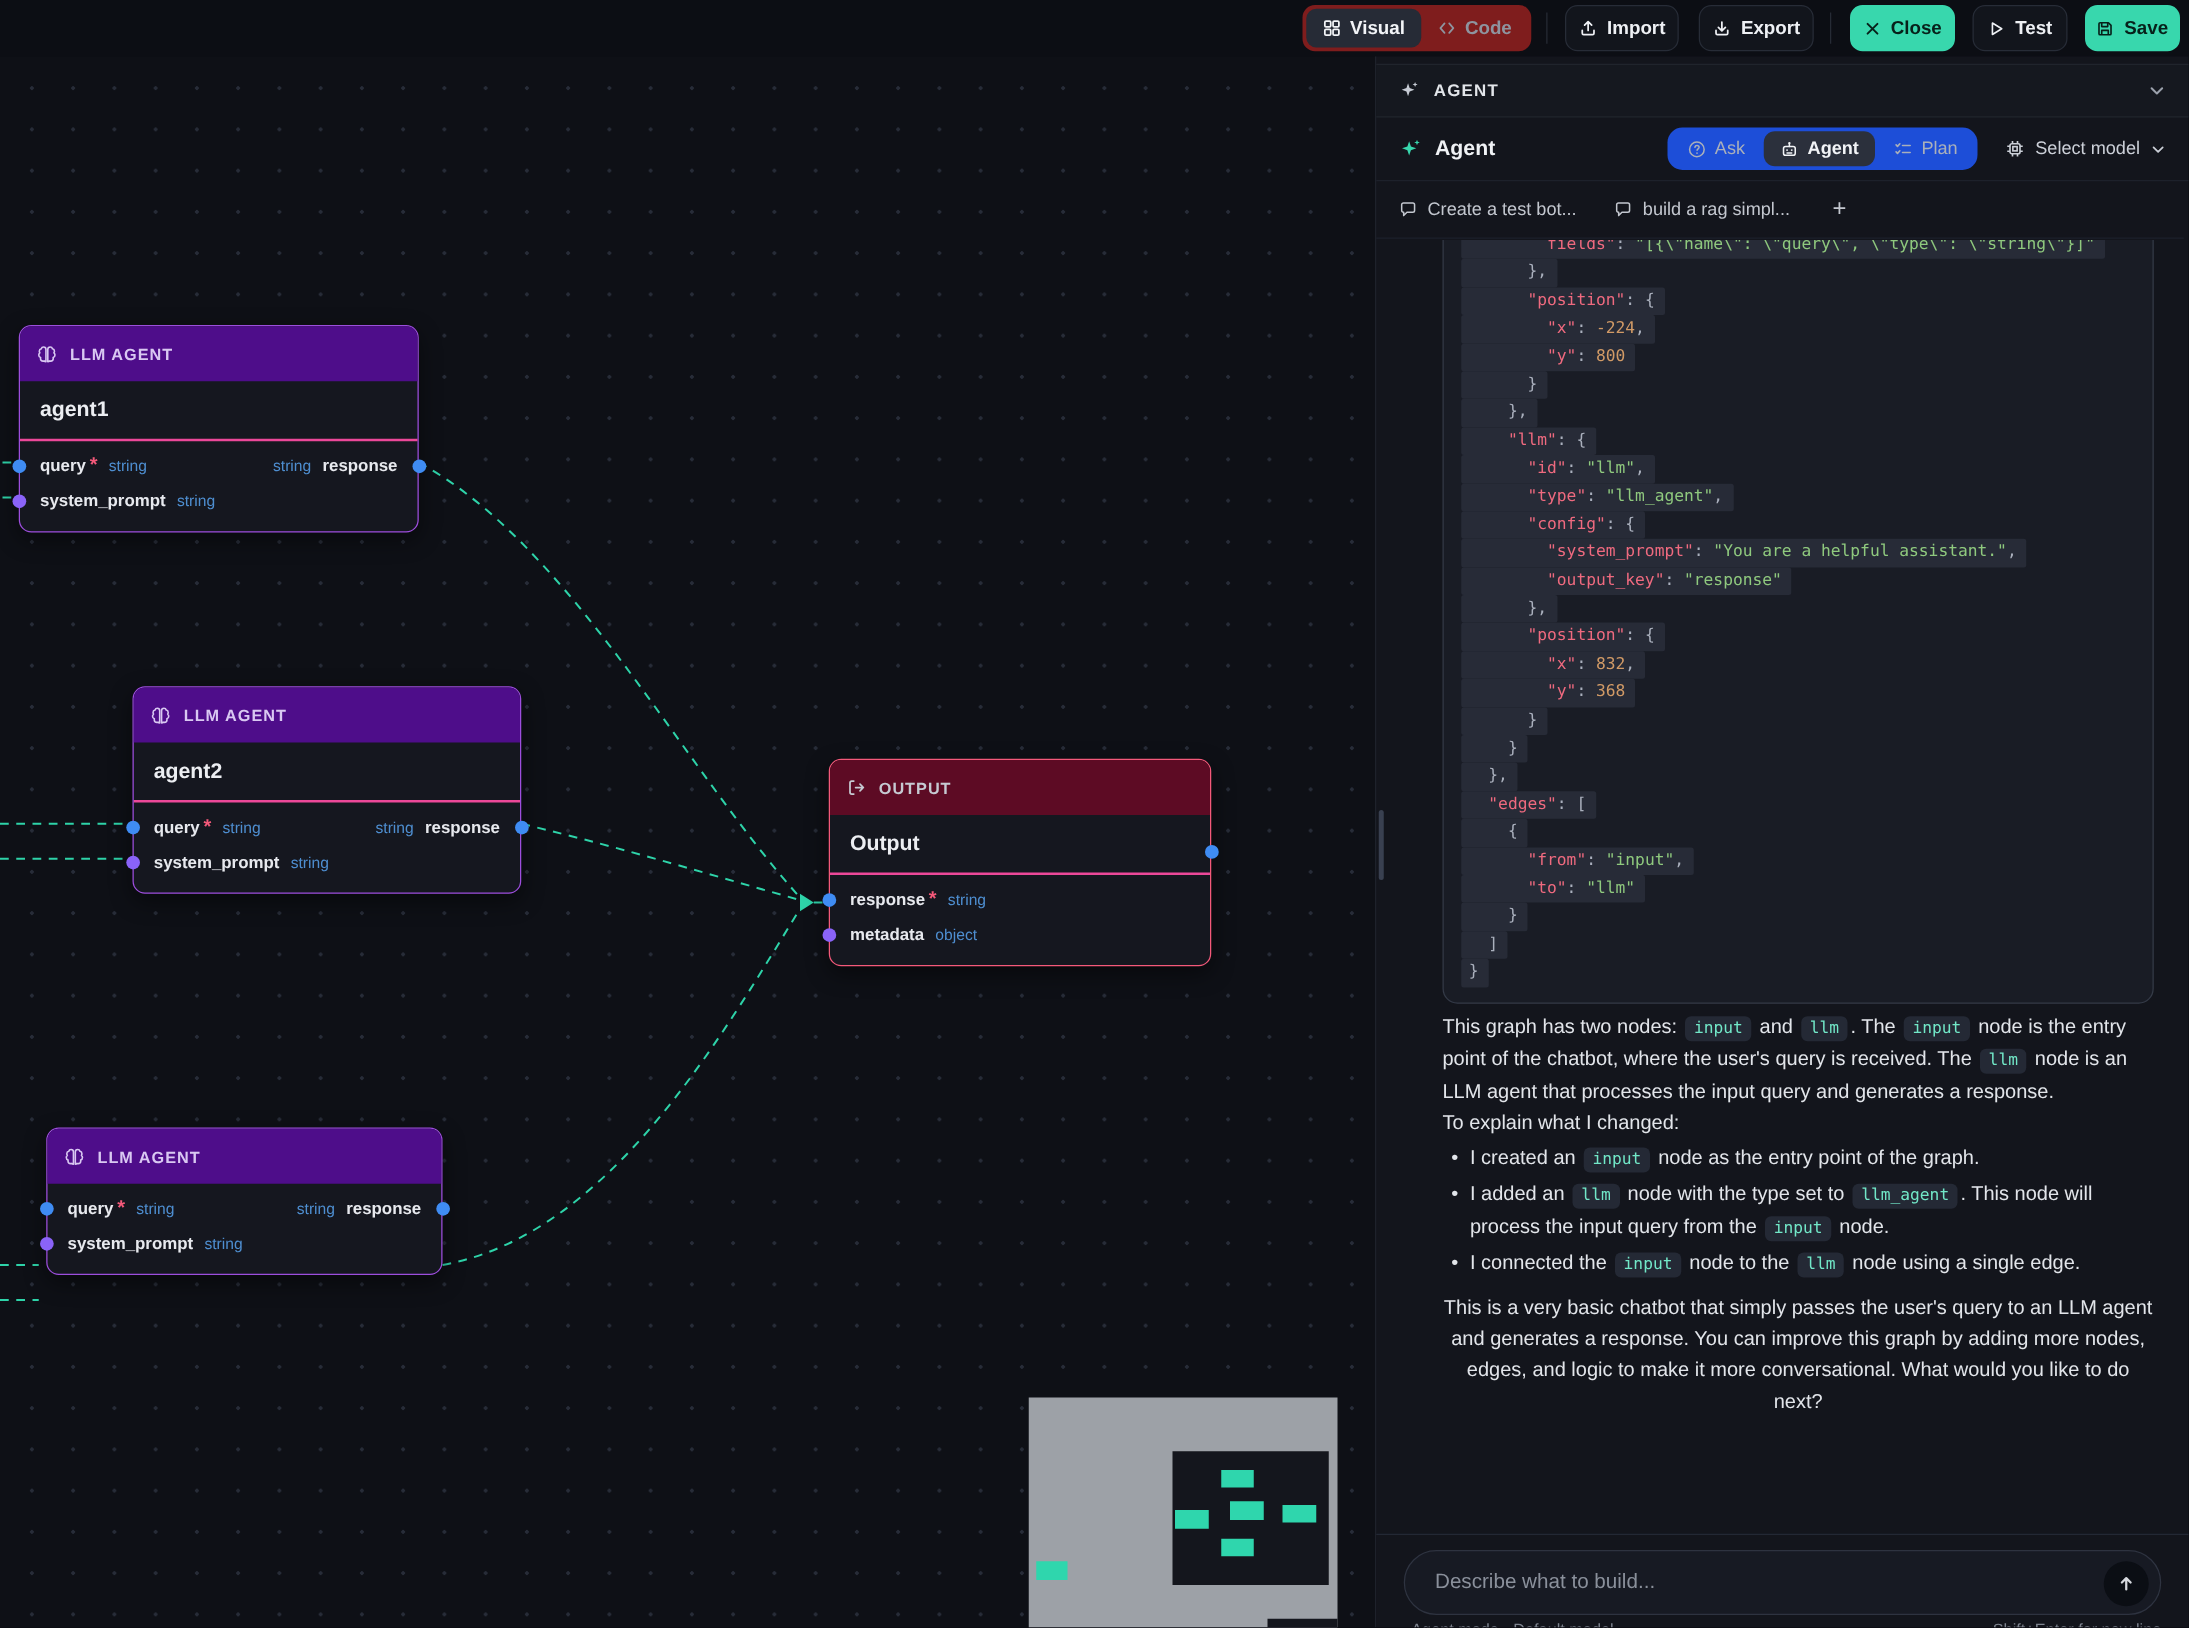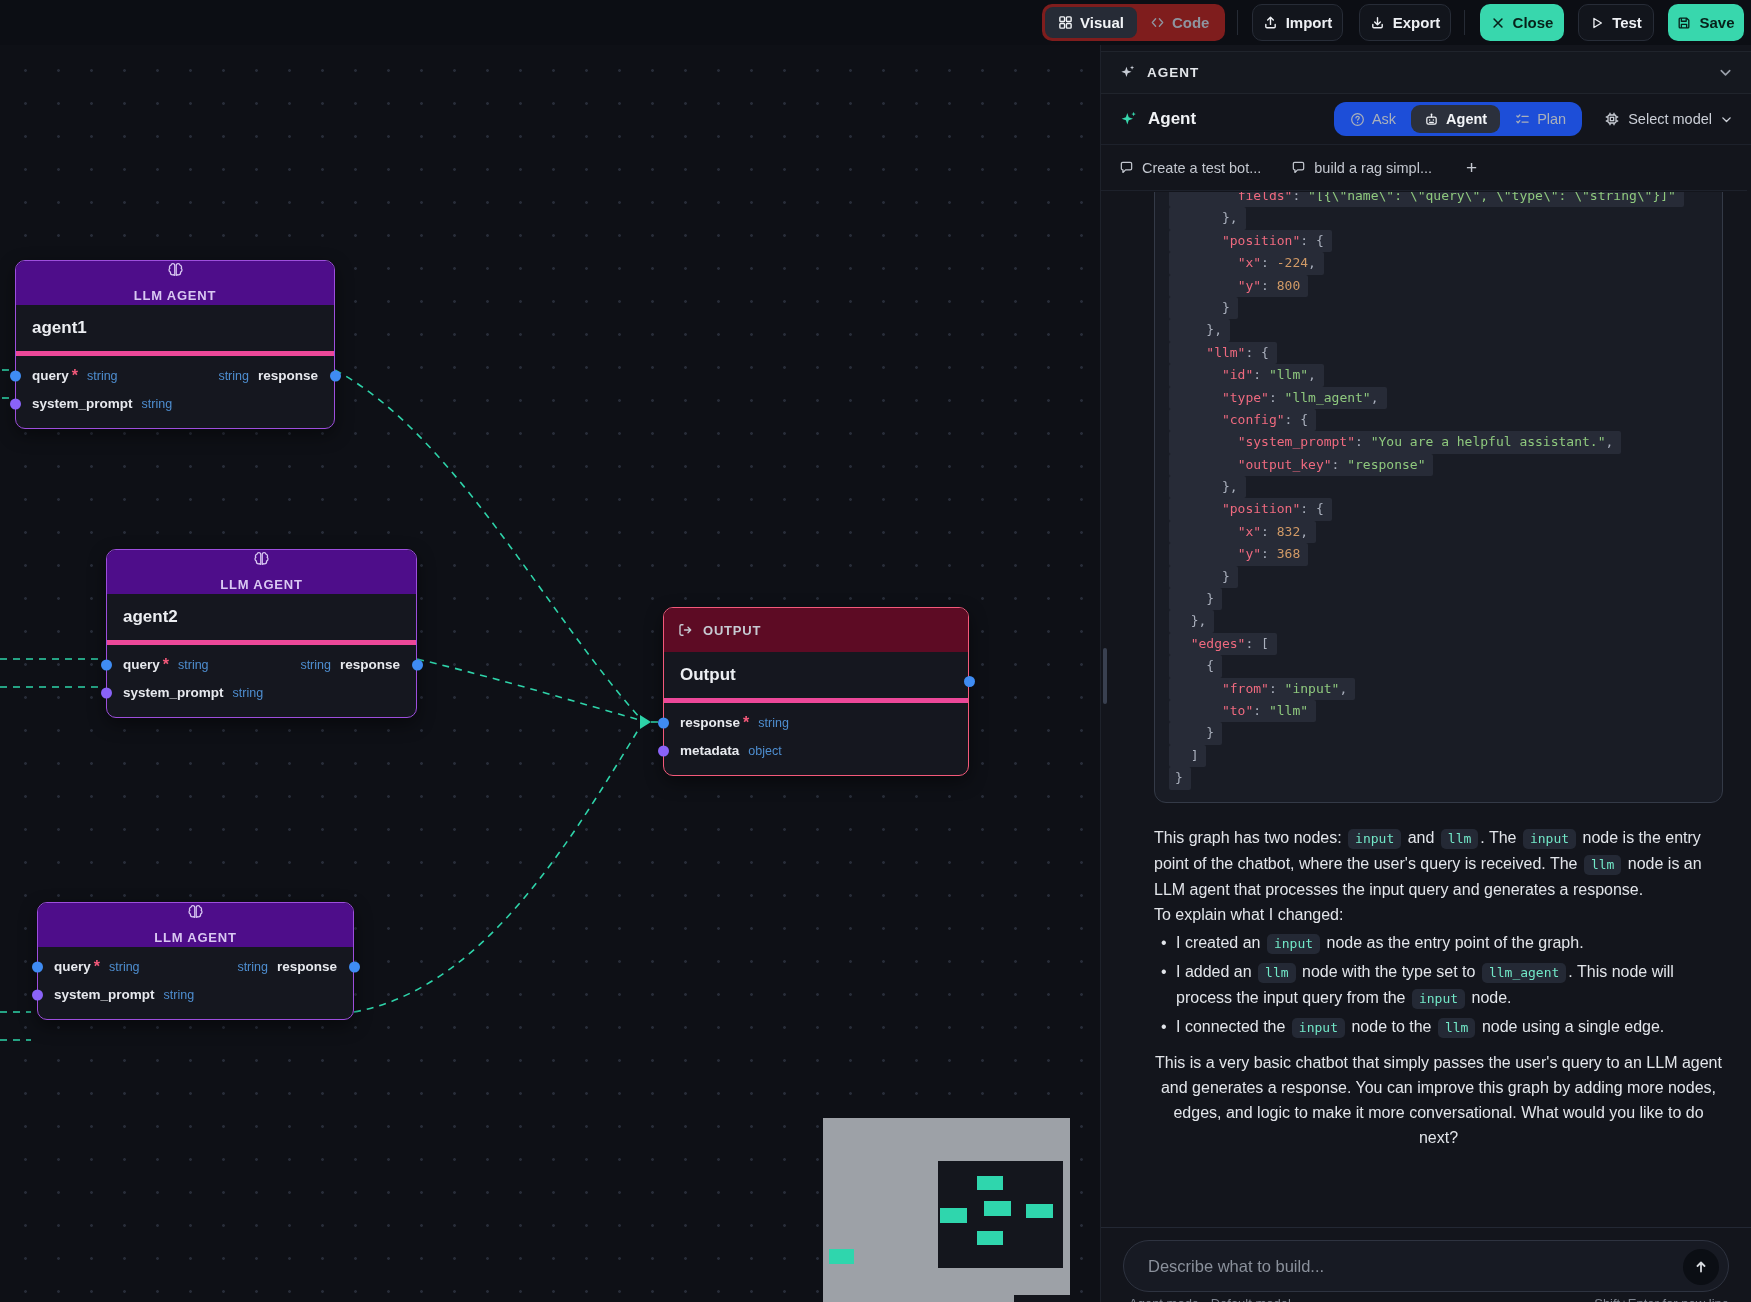--- a/index.html
+++ b/index.html
@@ -30,24 +30,24 @@
   .edges path{stroke:#2ed3a9;stroke-width:1.6;fill:none;stroke-dasharray:7 6;}
   .edges path.solid{fill:#2ed3a9;stroke:none;}
 
   
   .node{position:absolute;z-index:2;background:#15171f;border-radius:10px;box-sizing:border-box;
         box-shadow:0 6px 18px rgba(0,0,0,.45);}
   .node.llm{border:1px solid #9d4edd;}
   .node.output{border:1px solid #f4597a;}
   .node-header{height:44px;display:flex;align-items:center;gap:10px;padding:0 13px;
                border-radius:9px 9px 0 0;font-size:13px;font-weight:700;letter-spacing:.8px;}
-  .node.llm .node-header{background:#4e0d8a;color:#d9c8f2;flex-direction:column;}
+  .node.llm .node-header{background:#4e0d8a;color:#d9c8f2;}
   .node.output .node-header{background:#5d0b24;color:#c6cad2;}
   .node-title{padding:11px 16px;font-size:17px;font-weight:700;color:#eceef2;line-height:24px;
-              border-bottom:5px solid #ec4899;}
+              border-bottom:2px solid #ec4899;}
   .node-rows{padding:6px 0 10px;}
   .node-row{position:relative;height:28px;line-height:28px;padding:0 16px;display:flex;align-items:center;}
   .f-name{font-size:13.5px;font-weight:700;color:#e7e9ee;}
   .f-req{color:#f4597a;font-weight:700;margin-left:3px;}
   .f-type{font-size:12.5px;color:#4e8ed0;margin-left:9px;}
   .row-right{margin-left:auto;display:flex;align-items:center;}
   .row-right .f-type{margin:0 9px 0 0;}
   .port{position:absolute;width:11px;height:11px;border-radius:50%;top:50%;transform:translateY(-50%);z-index:3;}
   .port.l{left:-6.5px}.port.r{right:-6.5px}
   .port.blue{background:#3f8cf3}.port.purple{background:#8a63f8}
@@ -89,21 +89,21 @@
   
   .code-block{margin-top:-20px;background:#191c25;border:1px solid #343a47;border-radius:12px;
               padding:12px 14px;font-family:"DejaVu Sans Mono","Liberation Mono",monospace;
               font-size:13px;overflow:hidden;}
   .code-line{height:22.4px;line-height:22.4px;white-space:pre;}
   .code-line .band{display:inline-block;background:#272b37;border-radius:2px;padding:0 8px 0 6px;
                    white-space:pre;}
   .ck{color:#ef6a7f}.cs{color:#8fc97e}.cn{color:#d19a66}.cp{color:#aab0bd}
 
   
-  .message{margin-top:22px;font-size:16px;line-height:25px;color:#e2e5ea;}
+  .message{margin-top:6px;font-size:16px;line-height:25px;color:#e2e5ea;}
   .message p{margin:0;}
   .message p.gap{margin-top:10px;text-align:center;}
   .message ul{list-style:none;margin:2px 0 2px 0;padding:0;}
   .message li{position:relative;padding-left:22px;margin:3px 0;}
   .message li::before{content:"\2022";position:absolute;left:7px;color:#e2e5ea;}
   .icode{font-family:"DejaVu Sans Mono","Liberation Mono",monospace;font-size:13px;color:#72e8c8;
          background:#242935;border-radius:5px;padding:2px 7px 3px;margin:0 2px;white-space:nowrap;}
 
   
   .composer{position:absolute;left:0;right:0;bottom:0;height:74px;border-top:1px solid #232834;

